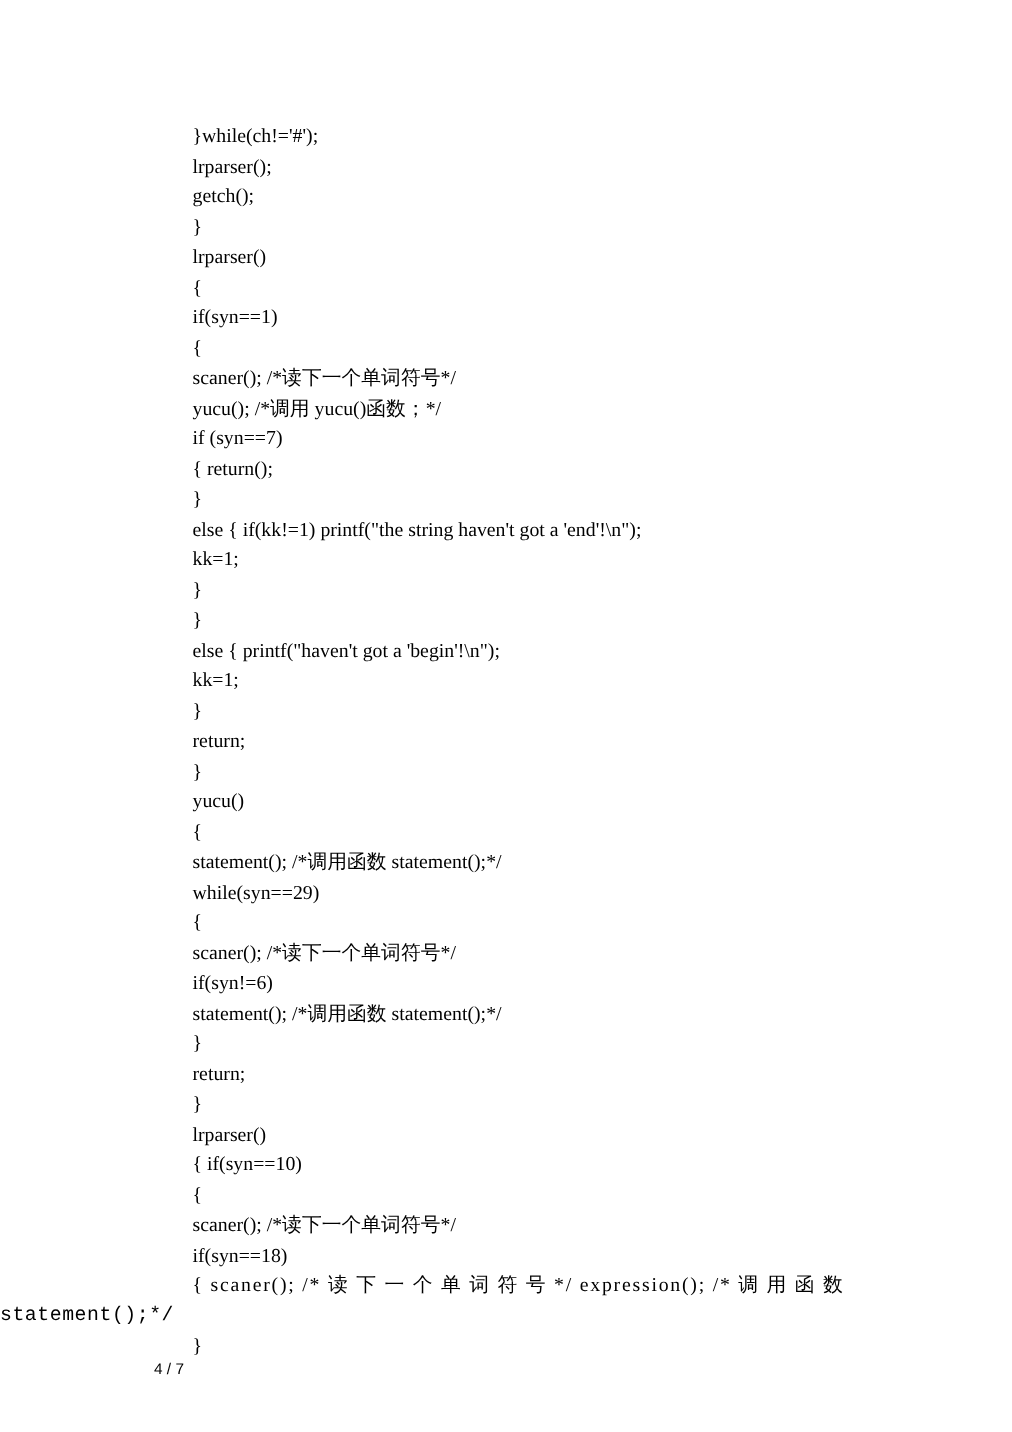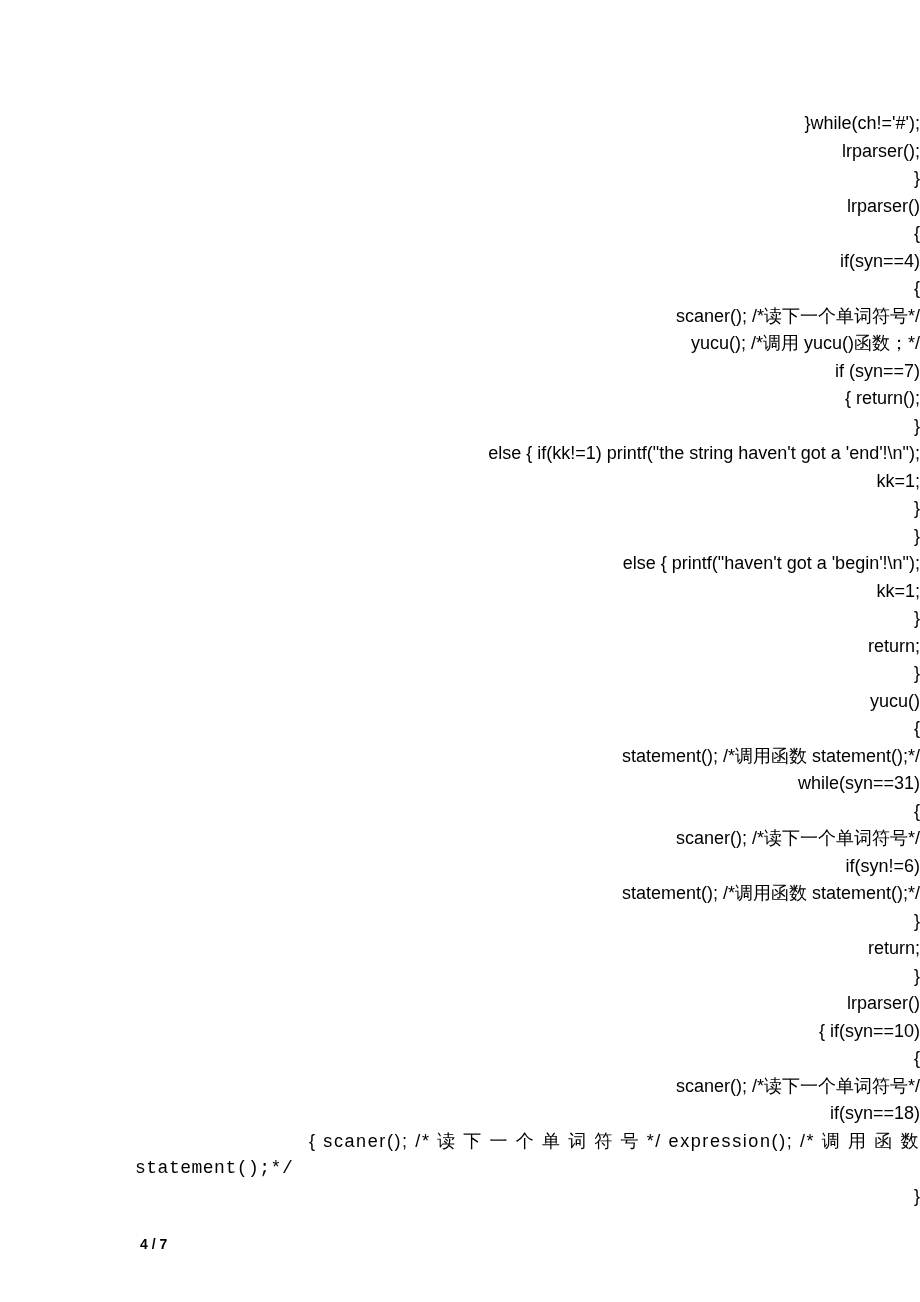--- a/index.html
+++ b/index.html
@@ -10,79 +10,78 @@
   }
   .page {
     width: 920px;
     height: 1302px;
     background: #ffffff;
     position: relative;
     box-sizing: border-box;
     padding-top: 110px;
   }
   .code-block {
-    font-family: Liberation Sans, sans-serif;
+    font-family: Liberation Serif, serif;
     font-size: 18px;
     line-height: 27.5px;
     color: #000000;
     white-space: pre;
     margin-left: 175px;
-    text-align: right;
   }
   .wrap-line {
     font-family: "SimSun", "NSimSun", "Courier New", monospace;
     font-size: 18px;
     line-height: 27.5px;
     color: #000000;
     white-space: pre;
-    margin-left: 135px;
     letter-spacing: 0.5px;
   }
   .wide-line {
     letter-spacing: 1.6px;
   }
   .page-num {
     position: absolute;
     left: 140px;
     bottom: 50px;
     font-family: Arial, sans-serif;
     font-size: 14px;
-    font-weight: bold;
+    font-weight: normal;
     color: #000000;
   }
 </style>
 </head>
 <body>
 
 <div class="page">
   <div class="code-block">}while(ch!='#');</div>
   <div class="code-block">lrparser();</div>
+  <div class="code-block">getch();</div>
   <div class="code-block">}</div>
   <div class="code-block">lrparser()</div>
   <div class="code-block">{</div>
-  <div class="code-block">if(syn==4)</div>
+  <div class="code-block">if(syn==1)</div>
   <div class="code-block">{</div>
   <div class="code-block">scaner(); /*读下一个单词符号*/</div>
   <div class="code-block">yucu(); /*调用 yucu()函数；*/</div>
   <div class="code-block">if (syn==7)</div>
   <div class="code-block">{ return();</div>
   <div class="code-block">}</div>
   <div class="code-block">else { if(kk!=1) printf("the string haven't got a 'end'!\n");</div>
   <div class="code-block">kk=1;</div>
   <div class="code-block">}</div>
   <div class="code-block">}</div>
   <div class="code-block">else { printf("haven't got a 'begin'!\n");</div>
   <div class="code-block">kk=1;</div>
   <div class="code-block">}</div>
   <div class="code-block">return;</div>
   <div class="code-block">}</div>
   <div class="code-block">yucu()</div>
   <div class="code-block">{</div>
   <div class="code-block">statement(); /*调用函数 statement();*/</div>
-  <div class="code-block">while(syn==31)</div>
+  <div class="code-block">while(syn==29)</div>
   <div class="code-block">{</div>
   <div class="code-block">scaner(); /*读下一个单词符号*/</div>
   <div class="code-block">if(syn!=6)</div>
   <div class="code-block">statement(); /*调用函数 statement();*/</div>
   <div class="code-block">}</div>
   <div class="code-block">return;</div>
   <div class="code-block">}</div>
   <div class="code-block">lrparser()</div>
   <div class="code-block">{ if(syn==10)</div>
   <div class="code-block">{</div>

